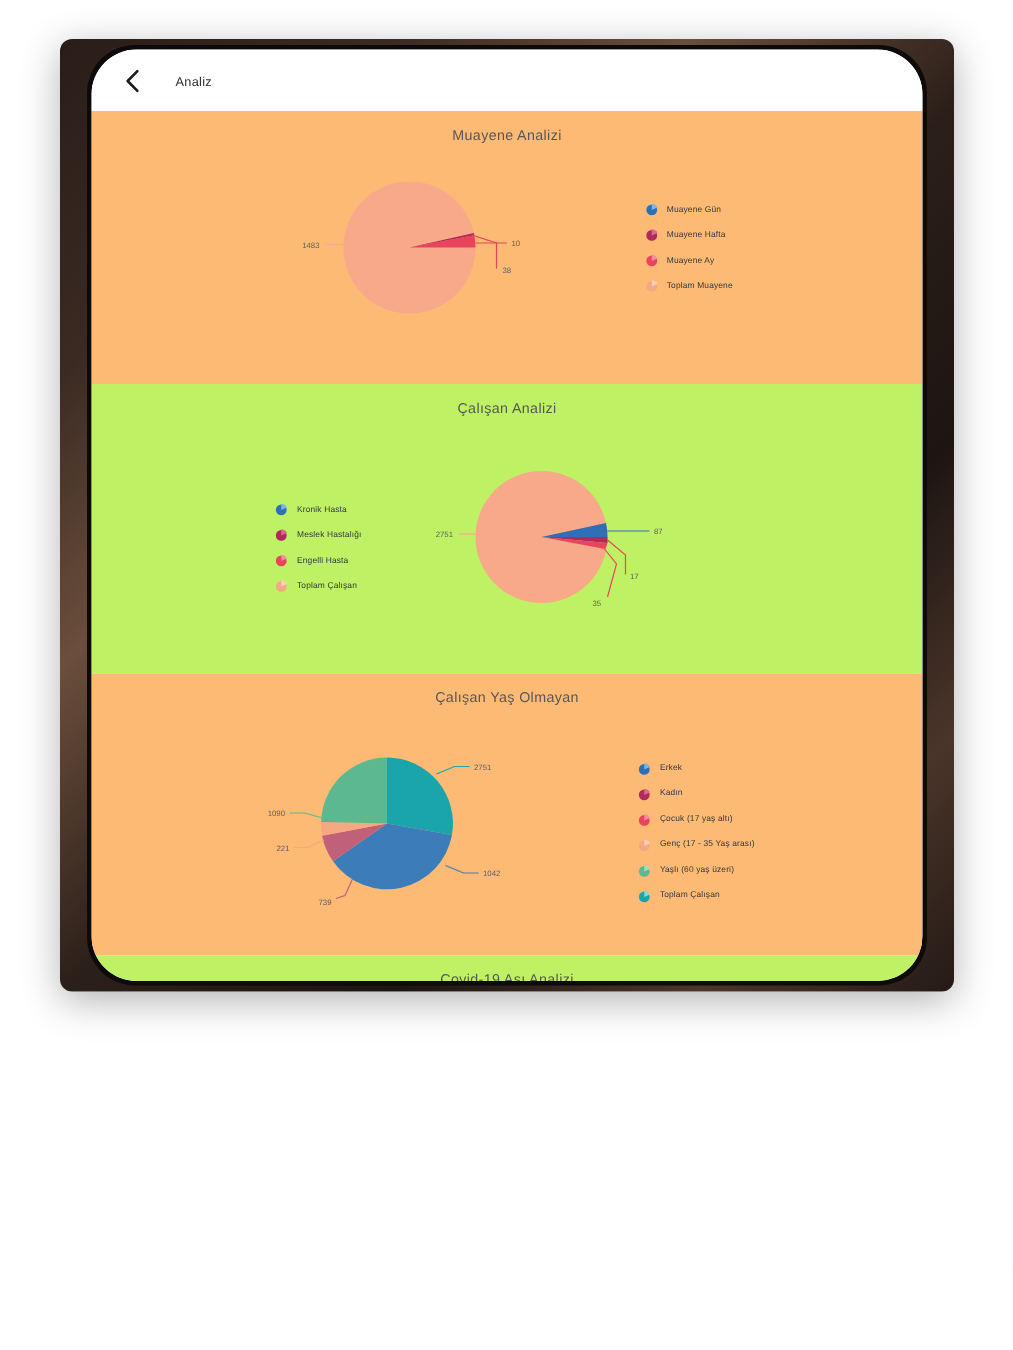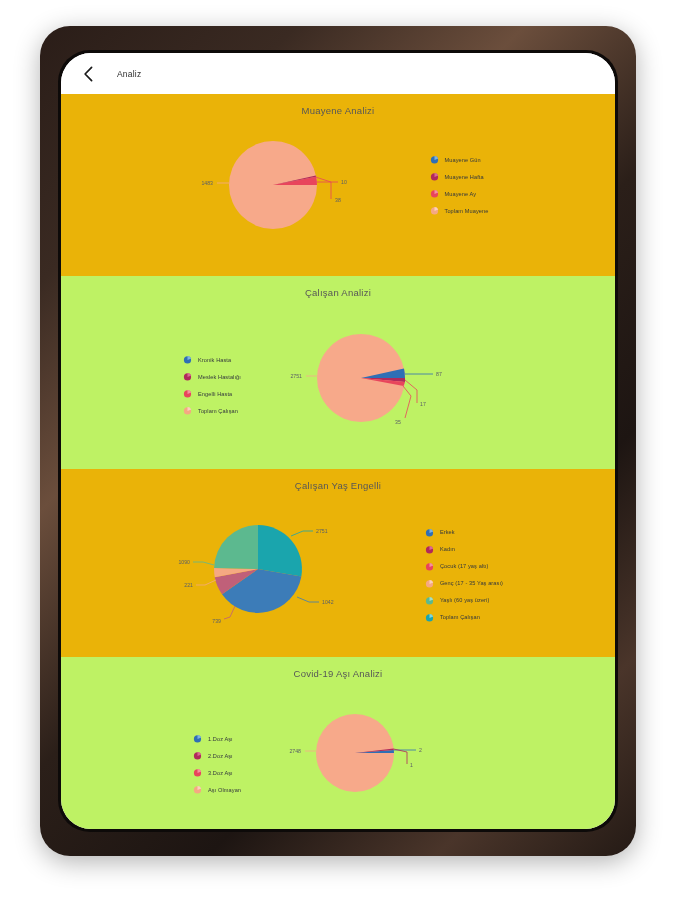--- a/index.html
+++ b/index.html
@@ -8,25 +8,25 @@
     background:#ffffff;
     font-family:"Liberation Sans", sans-serif;
     position:relative;
     overflow:hidden;
   }
 
   
   #device-frame{
     position:absolute;
     left:40px; top:26px;
-    width:596px; height:830px;
-    border-radius:30px;
+    width:596px; height:635px;
+    border-radius:8px;
     background:linear-gradient(135deg,#2a1d18 0%,#3a2a22 18%,#6b4e3c 34%,#2b1f19 52%,#1d1512 70%,#4a352a 86%,#241a15 100%);
     box-shadow:0 6px 26px rgba(0,0,0,.30);
-    padding:24px 18px;
+    padding:4px 18px;
   }
   #device-bezel{
     width:100%; height:100%;
     border-radius:32px;
     background:#0d0a09;
     padding:3px;
   }
   #screen{
     width:100%; height:100%;
     border-radius:30px;
@@ -59,21 +59,21 @@
   
   #content{
     position:absolute;
     top:41px;left:0;right:0;bottom:0;
     overflow:hidden;
   }
   .section{
     position:relative;
     padding:11px 0 6px 0;
   }
-  .section.alt{ background:#eab308; }
+  .section.alt{ background:#fdba74; }
   .section.plain{ background:#bef264; }
   .section-title{
     text-align:center;
     font-size:9.5px;
     color:#575757;
     letter-spacing:.25px;
     margin-bottom:4px;
   }
   .section-body{
     display:flex;
@@ -258,21 +258,21 @@
                     <path d="M10 11 L10 2 A9 9 0 0 1 18.3 7.5 Z" fill="#fbd0bb"></path>
                   </svg>
                 <span class="legend-label">Toplam Çalışan</span>
               </div>
             </div>
 
           </div>
         </div>
 
         <div class="section alt" style="height:188px;">
-          <div class="section-title">Çalışan Yaş Engelli</div>
+          <div class="section-title">Çalışan Yaş Olmayan</div>
           <div class="section-body legend-right" style="padding-top:12px;">
 
             <div class="pie-wrap">
               <svg width="210" height="135" viewBox="0 0 210 135">
 
                 <path d="M85 62 L85 18 A44 44 0 0 1 128.3 69.6 Z" fill="#1aa5ad"></path>
 
                 <path d="M85 62 L128.3 69.6 A44 44 0 0 1 49.0 87.2 Z" fill="#3c7cb8" transform="rotate(0 85 62)"></path>
 
                 <path d="M85 62 L49.0 87.2 A44 44 0 0 1 41.7 70.2 Z" fill="#c06079"></path>

